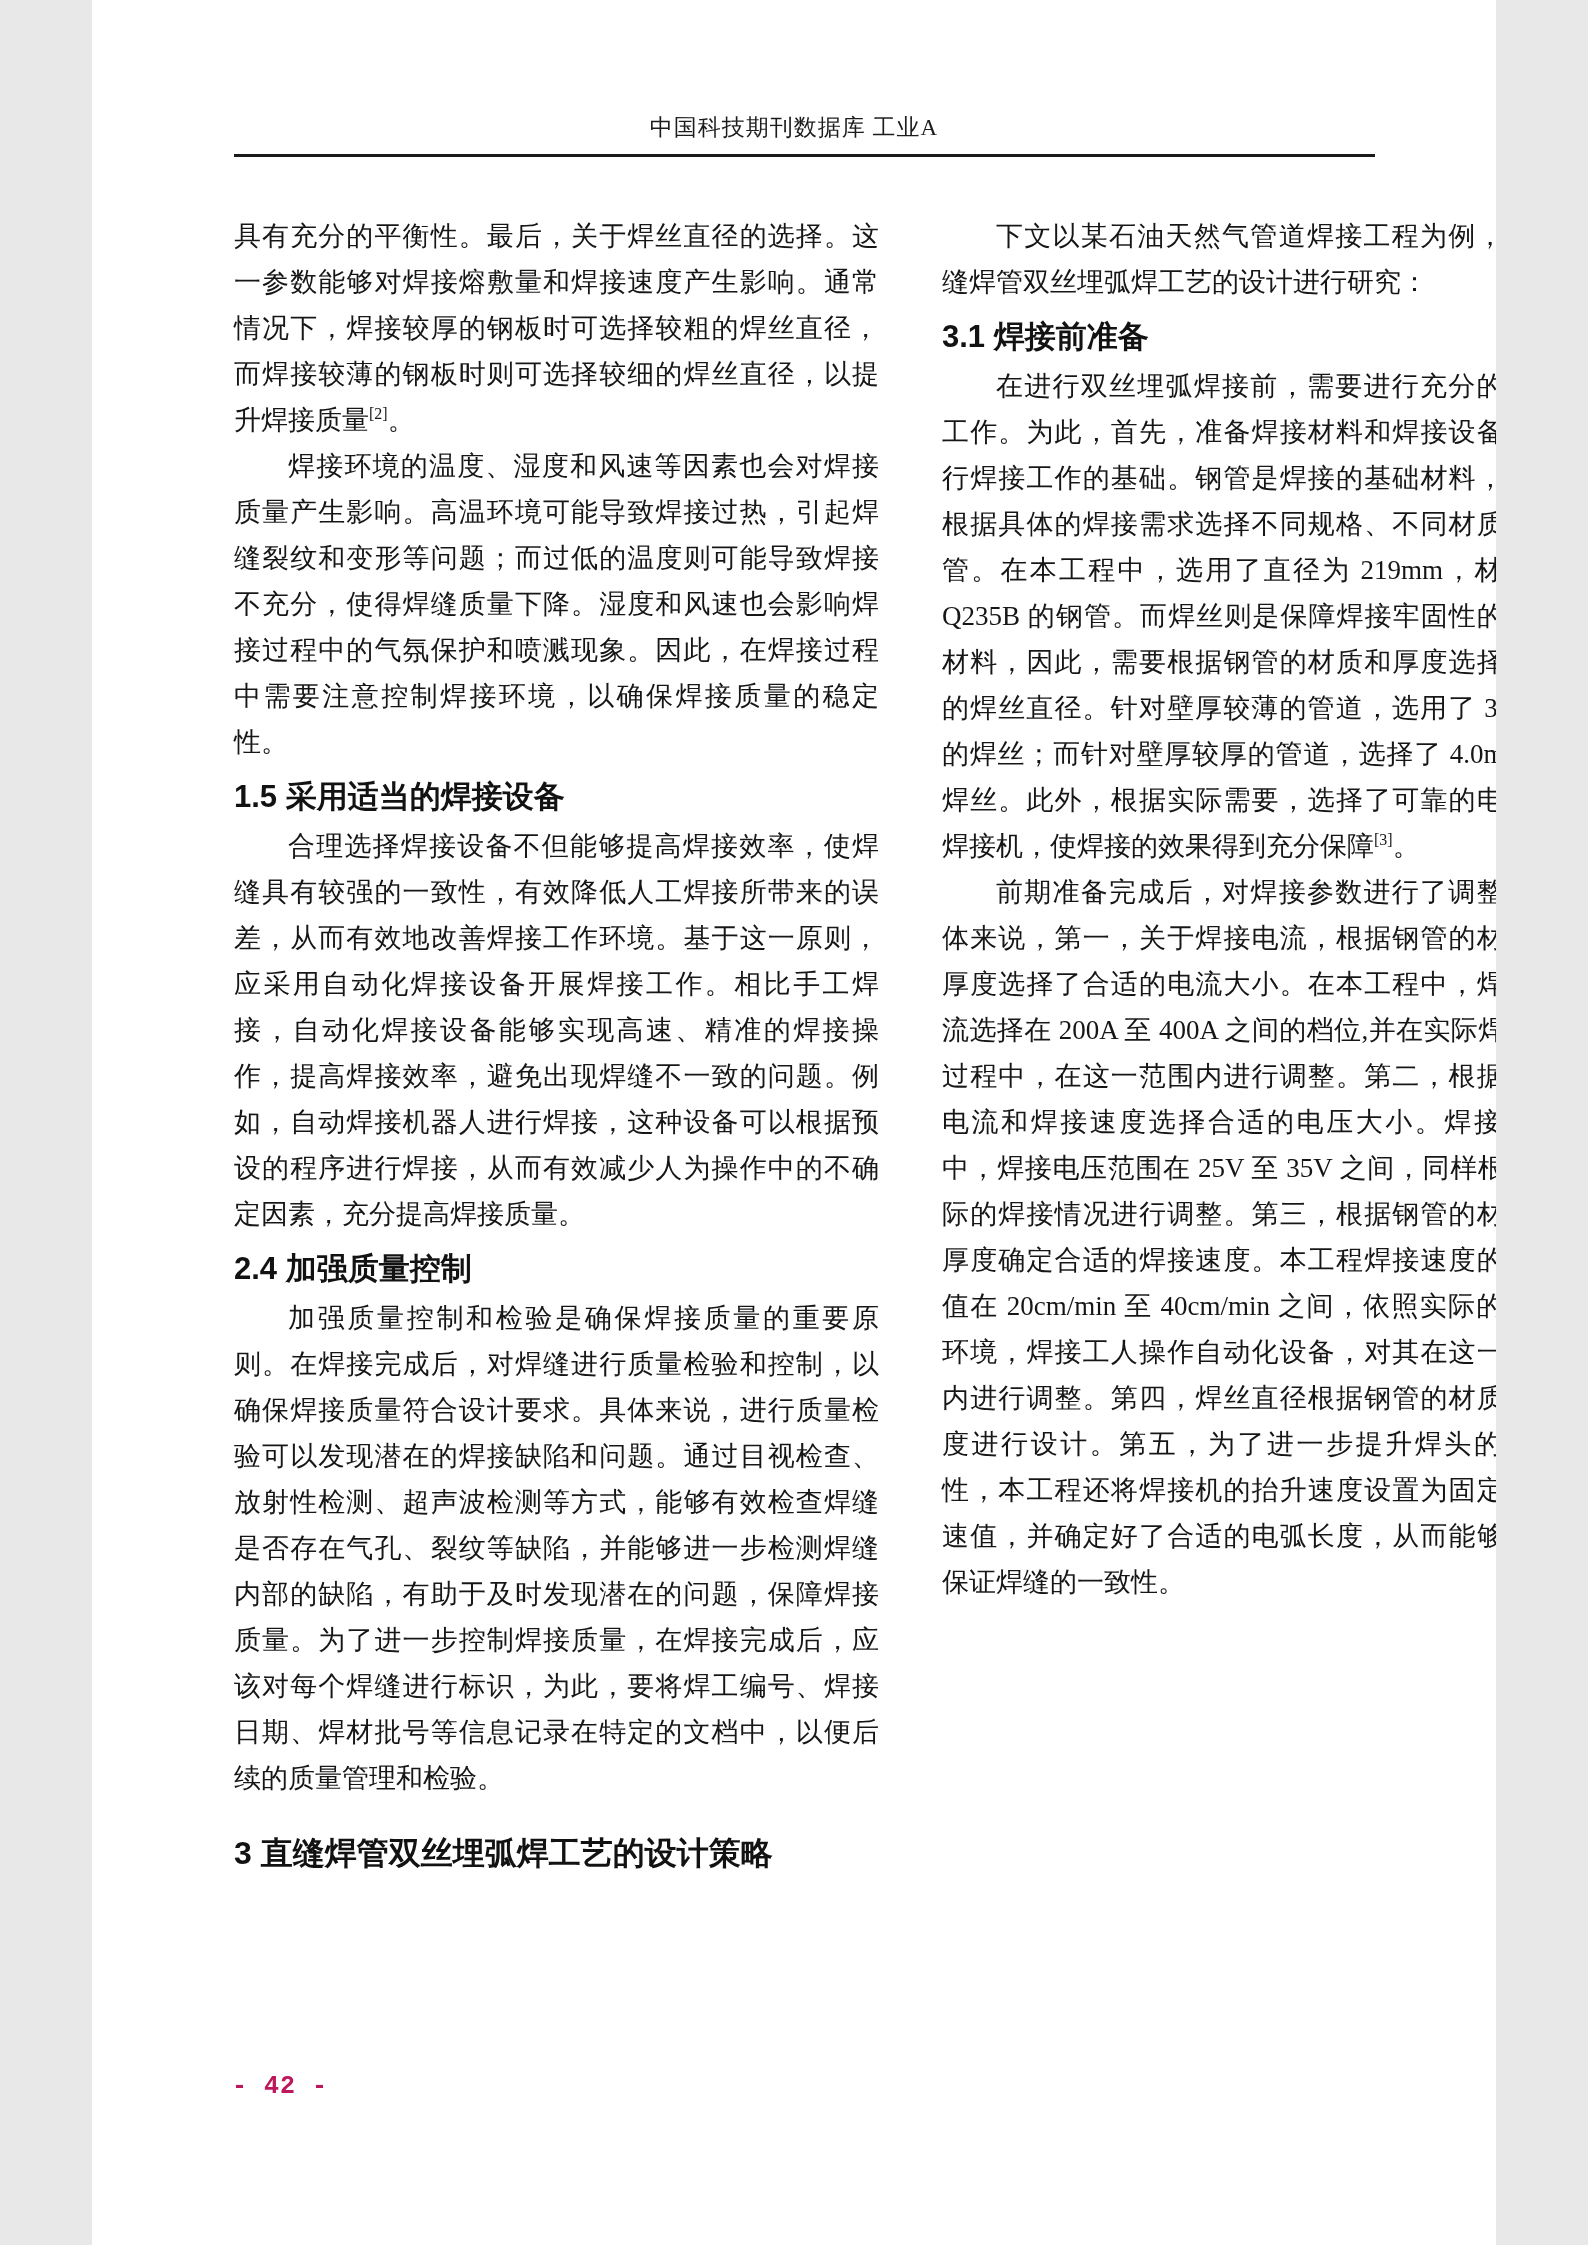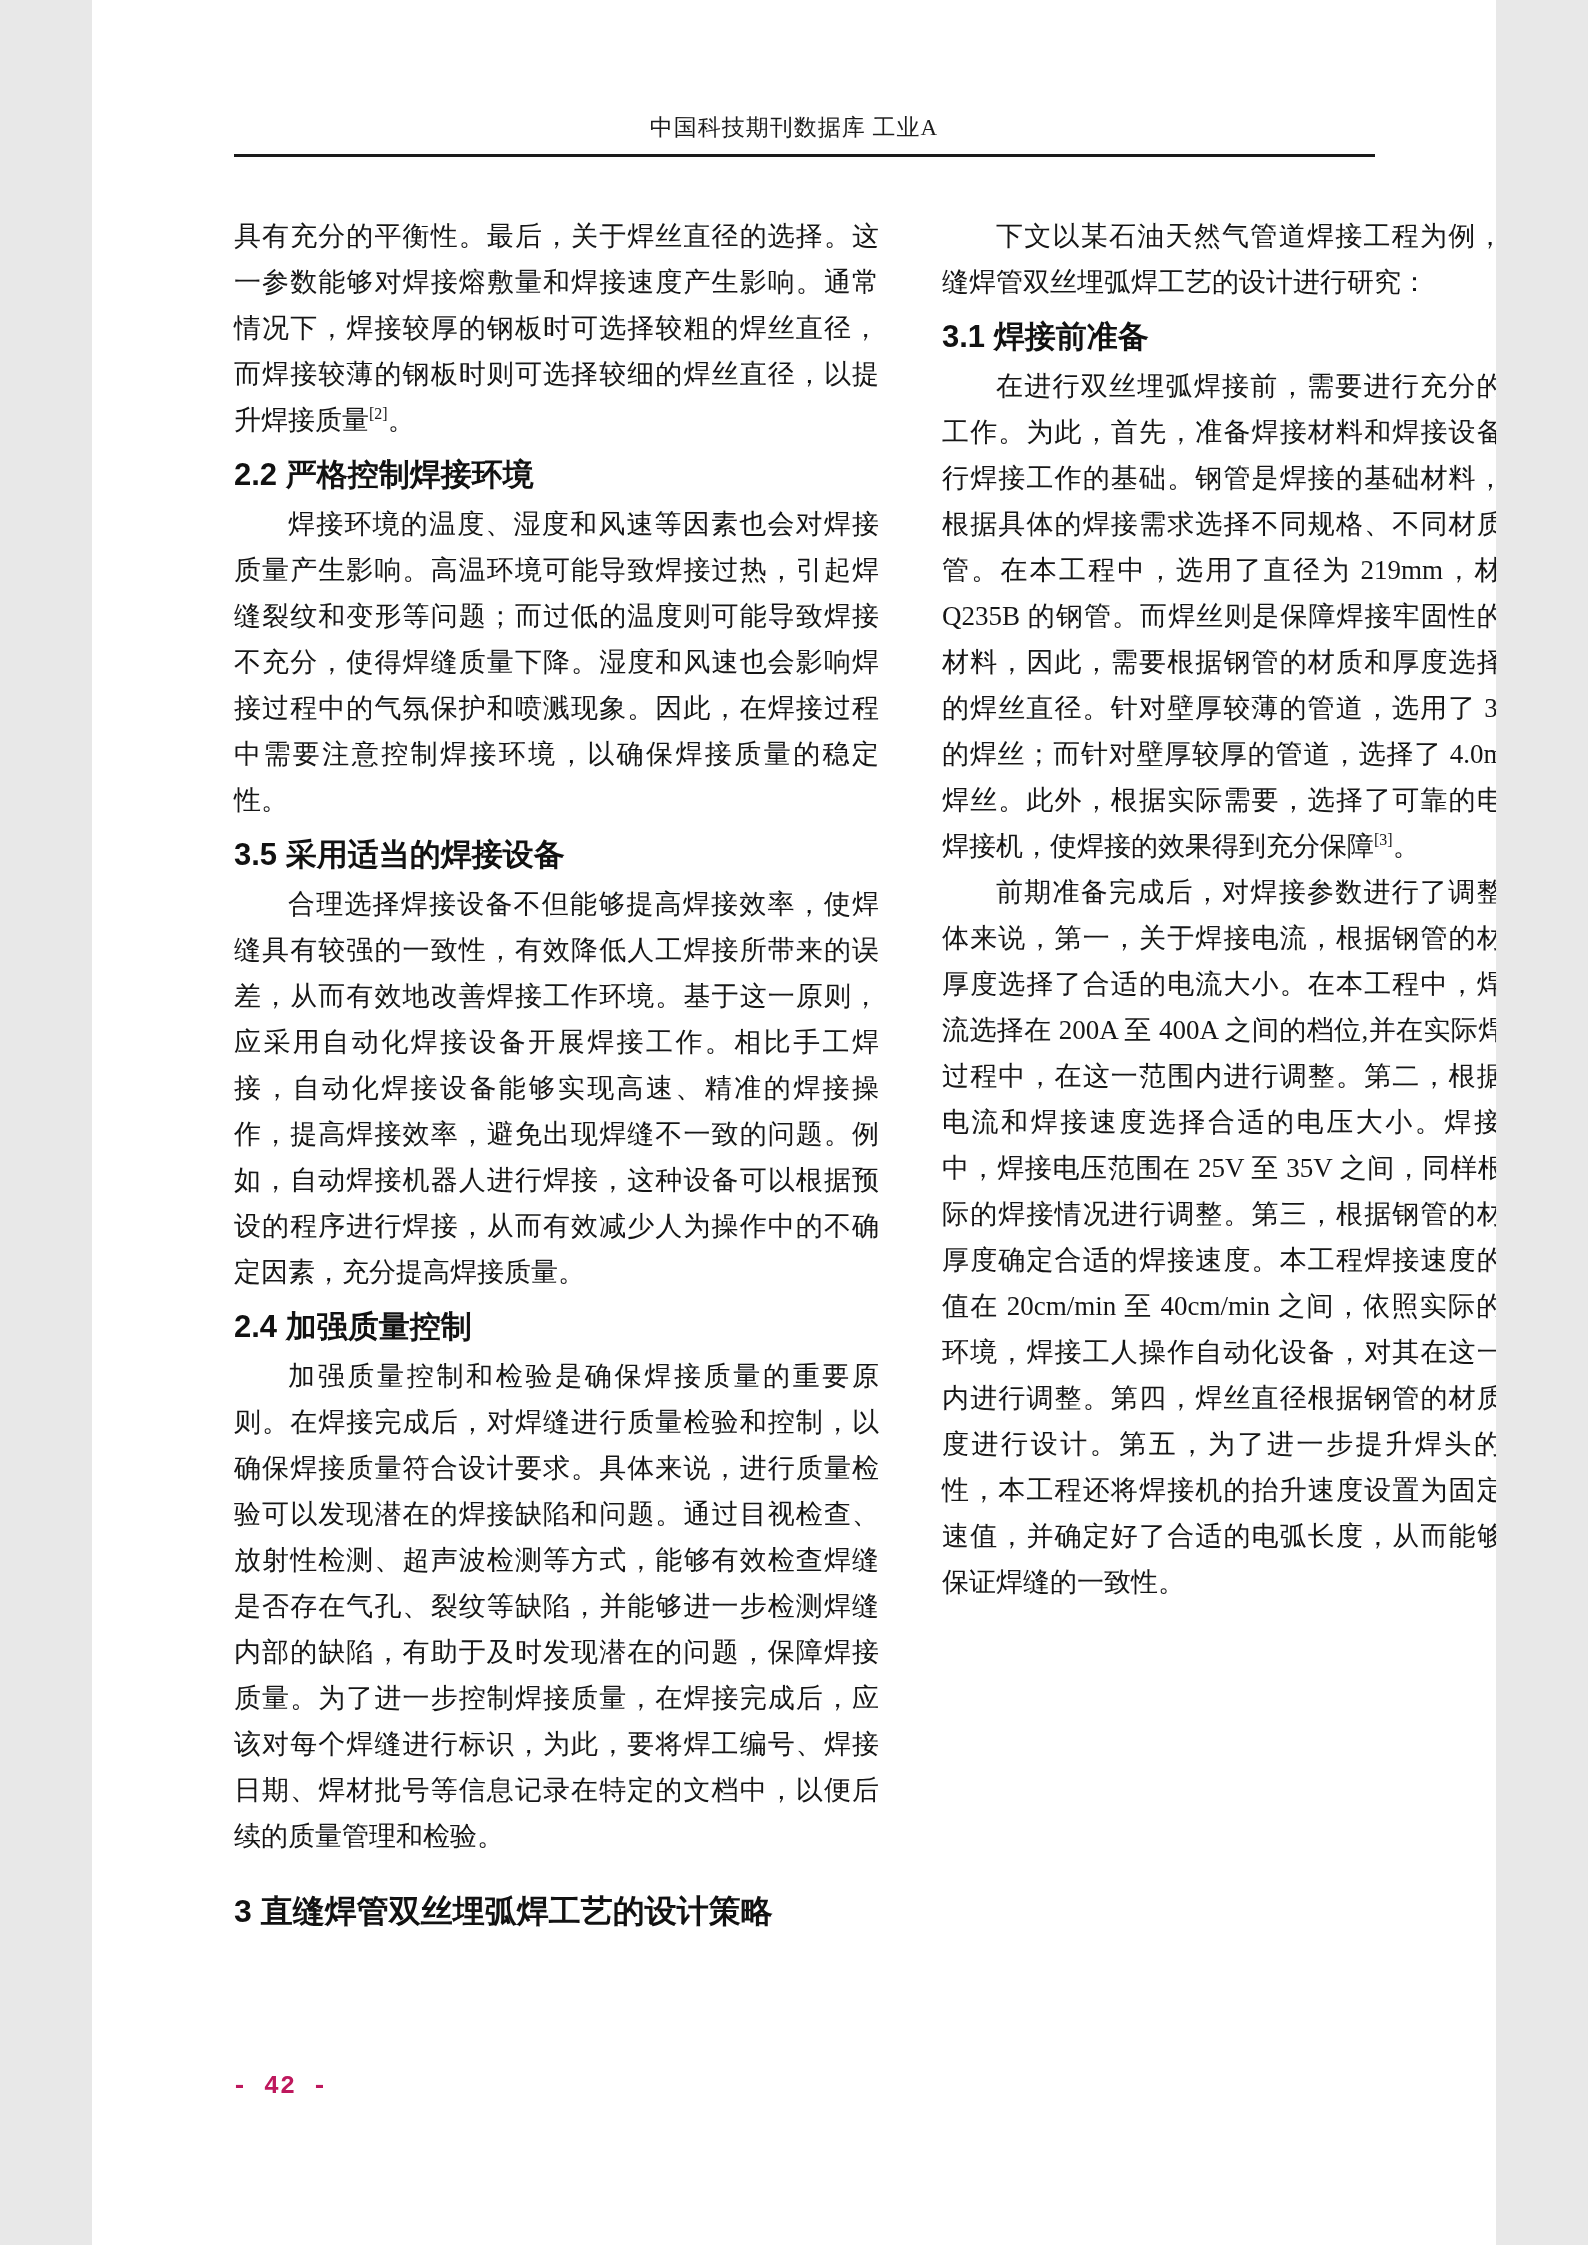--- a/index.html
+++ b/index.html
@@ -80,24 +80,23 @@
 <div class="page">
 
   <div class="header-title">中国科技期刊数据库 工业A</div>
   <div class="header-rule"></div>
 
   <div class="columns">
 
     <div class="col col-left">
       <p class="body no-indent"><span>具有充分的平衡性。最后，关于焊丝直径的选择。这一参数能够对焊接熔敷量和焊接速度产生影响。通常情况下，焊接较厚的钢板时可选择较粗的焊丝直径，而焊接较薄的钢板时则可选择较细的焊丝直径，以提升焊接质量</span><sup class="cite">[2]</sup><span>。</span></p>
 
-      <h3 class="h-sub">2.2 严格控制焊接环境</h3>
       <p class="body">焊接环境的温度、湿度和风速等因素也会对焊接质量产生影响。高温环境可能导致焊接过热，引起焊缝裂纹和变形等问题；而过低的温度则可能导致焊接不充分，使得焊缝质量下降。湿度和风速也会影响焊接过程中的气氛保护和喷溅现象。因此，在焊接过程中需要注意控制焊接环境，以确保焊接质量的稳定性。</p>
 
-      <h3 class="h-sub">3.5 采用适当的焊接设备</h3>
+      <h3 class="h-sub">1.5 采用适当的焊接设备</h3>
       <p class="body">合理选择焊接设备不但能够提高焊接效率，使焊缝具有较强的一致性，有效降低人工焊接所带来的误差，从而有效地改善焊接工作环境。基于这一原则，应采用自动化焊接设备开展焊接工作。相比手工焊接，自动化焊接设备能够实现高速、精准的焊接操作，提高焊接效率，避免出现焊缝不一致的问题。例如，自动焊接机器人进行焊接，这种设备可以根据预设的程序进行焊接，从而有效减少人为操作中的不确定因素，充分提高焊接质量。</p>
 
       <h3 class="h-sub">2.4 加强质量控制</h3>
       <p class="body">加强质量控制和检验是确保焊接质量的重要原则。在焊接完成后，对焊缝进行质量检验和控制，以确保焊接质量符合设计要求。具体来说，进行质量检验可以发现潜在的焊接缺陷和问题。通过目视检查、放射性检测、超声波检测等方式，能够有效检查焊缝是否存在气孔、裂纹等缺陷，并能够进一步检测焊缝内部的缺陷，有助于及时发现潜在的问题，保障焊接质量。为了进一步控制焊接质量，在焊接完成后，应该对每个焊缝进行标识，为此，要将焊工编号、焊接日期、焊材批号等信息记录在特定的文档中，以便后续的质量管理和检验。</p>
 
       <h2 class="h-section">3 直缝焊管双丝埋弧焊工艺的设计策略</h2>
     </div>
 
     <div class="col col-right">
       <p class="body">下文以某石油天然气管道焊接工程为例，对直缝焊管双丝埋弧焊工艺的设计进行研究：</p>

